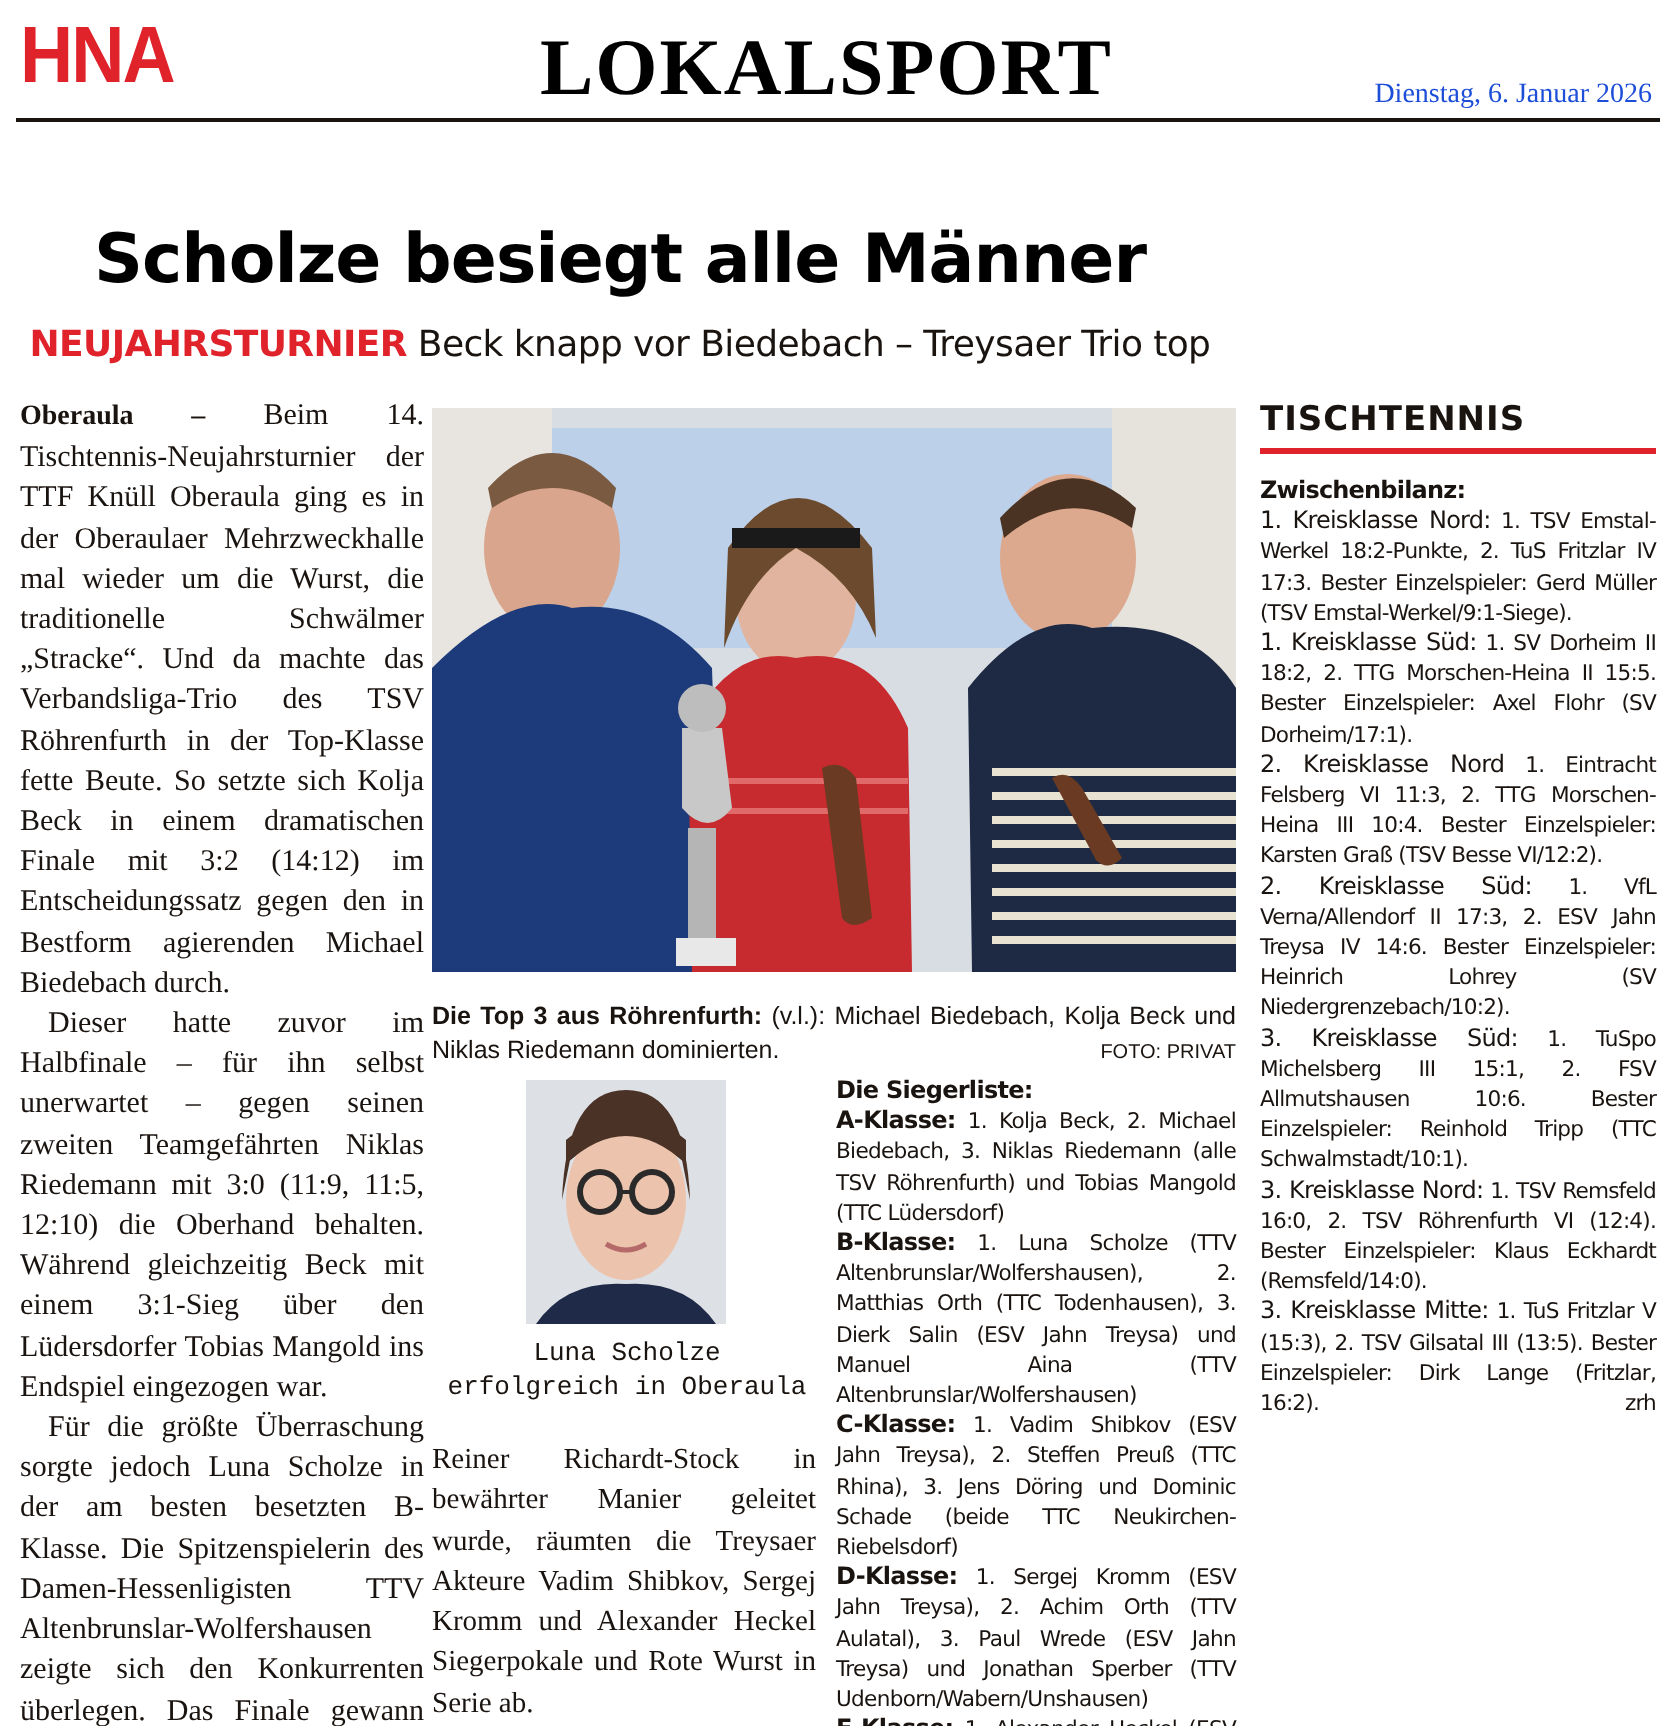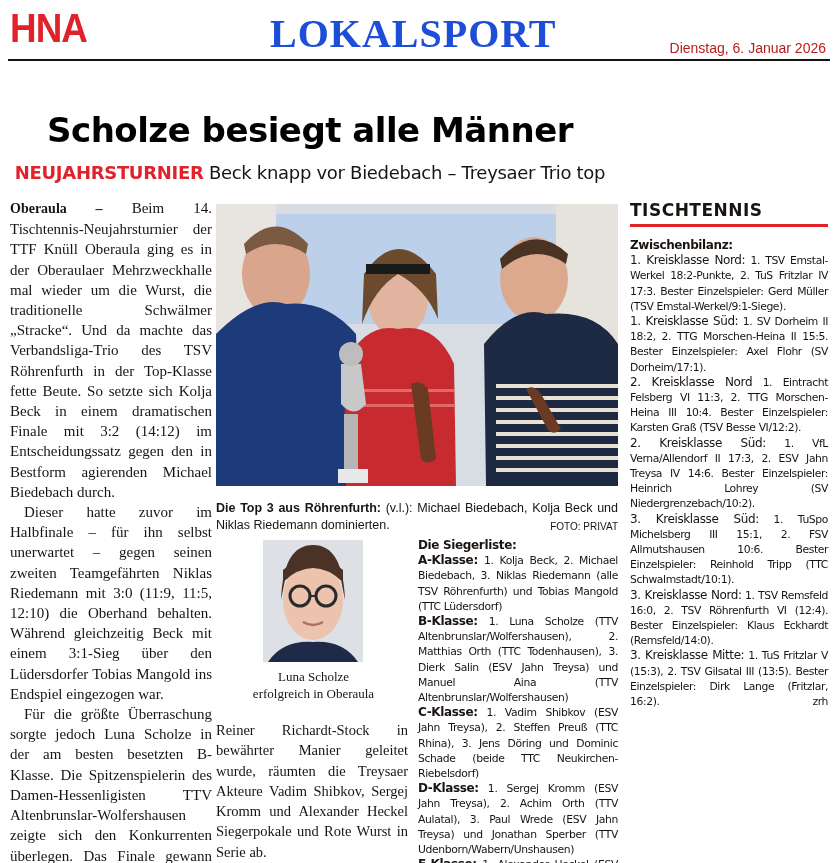--- a/index.html
+++ b/index.html
@@ -1,34 +1,34 @@
 <!DOCTYPE html>
 <html><head>
 <meta charset="utf-8">
 <style>
   html, body { margin: 0; padding: 0; background: #ffffff; }
   body { width: 838px; height: 863px; position: relative; overflow: hidden; color: #1a1410; }
   .masthead-logo { position: absolute; left: 10px; top: 6px; font-family: "Liberation Sans", sans-serif; font-weight: bold; font-size: 40px; color: #e0222b; letter-spacing: -1px; transform: scaleX(0.92); transform-origin: left; }
-  .masthead-section { position: absolute; left: 270px; top: 10px; font-family: "Liberation Serif", serif; font-weight: bold; font-size: 40px; color: #1d4ed8; letter-spacing: 1px; }
-  .masthead-date { position: absolute; right: 12px; top: 40px; font-family: Liberation Sans, sans-serif; font-size: 14px; color: #b91c1c; }
+  .masthead-section { position: absolute; left: 270px; top: 10px; font-family: "Liberation Serif", serif; font-weight: bold; font-size: 40px; color: #000000; letter-spacing: 1px; }
+  .masthead-date { position: absolute; right: 12px; top: 40px; font-family: Liberation Serif, serif; font-size: 14px; color: #1d4ed8; }
   .masthead-rule { position: absolute; left: 8px; right: 8px; top: 59px; height: 2px; background: #1a1410; }
   .headline { position: absolute; left: 0; width: 620px; top: 110px; text-align: center; font-family: "DejaVu Sans", sans-serif; font-weight: bold; font-size: 34px; color: #000000; letter-spacing: -0.5px; }
   .subhead { position: absolute; left: 0; width: 620px; top: 162px; text-align: center; font-family: "DejaVu Sans", sans-serif; font-size: 18px; color: #1a1410; letter-spacing: -0.3px; }
   .kicker { color: #e0222b; font-weight: bold; }
   .col { position: absolute; font-family: "Liberation Serif", serif; font-size: 15px; line-height: 20.2px; text-align: justify; hyphens: manual; }
   .col1 { left: 10px; top: 198px; width: 202px; }
   .col1 p { margin: 0; text-indent: 14px; }
   .col1 p.first { text-indent: 0; }
   .lead { font-family: Liberation Serif, serif; font-weight: bold; font-size: 14px; }
   .photo-main { position: absolute; left: 216px; top: 204px; width: 402px; height: 282px; overflow: hidden; background: linear-gradient(180deg, #b8cde6 0%, #c9d9ea 40%, #3a3a3a 100%); }
   .caption { position: absolute; left: 216px; top: 500px; width: 402px; font-family: Liberation Sans, sans-serif; font-size: 12.5px; line-height: 16.5px; text-align: justify; }
   .caption b { font-weight: bold; }
   .credit { font-size: 10px; float: right; margin-top: 2px; }
   .portrait { position: absolute; left: 263px; top: 540px; width: 100px; height: 122px; overflow: hidden; background: #dde1e6; }
-  .portrait-cap { position: absolute; left: 216px; width: 195px; top: 668px; text-align: center; font-family: Liberation Serif, serif; font-size: 13px; line-height: 17px; }
+  .portrait-cap { position: absolute; left: 216px; width: 195px; top: 668px; text-align: center; font-family: Liberation Mono, monospace; font-size: 13px; line-height: 17px; }
   .col2 { left: 216px; top: 720px; width: 192px; font-size: 14.5px; line-height: 20.3px; }
   .col2 p { margin: 0; }
   .byline { text-align: right; font-family: "DejaVu Sans", sans-serif; font-weight: bold; font-size: 11.5px; letter-spacing: 0.4px; }
   .winners { position: absolute; left: 418px; top: 538px; width: 200px; font-family: "DejaVu Sans", sans-serif; font-size: 10.8px; line-height: 15.2px; text-align: justify; letter-spacing: -0.35px; }
   .winners .h { font-weight: bold; font-size: 12px; }
   .winners b { font-weight: bold; font-size: 12px; }
   .sidebar-title { position: absolute; left: 630px; width: 198px; top: 200px; text-align: left; font-family: "DejaVu Sans", sans-serif; font-weight: bold; font-size: 17px; letter-spacing: 0.5px; }
   .sidebar-rule { position: absolute; left: 630px; width: 198px; top: 224px; height: 3px; background: #e0222b; }
   .sidebar { position: absolute; left: 630px; top: 238px; width: 198px; font-family: "DejaVu Sans", sans-serif; font-size: 10.8px; line-height: 15.2px; text-align: justify; letter-spacing: -0.4px; }
   .sidebar .h { font-weight: bold; font-size: 12px; }

